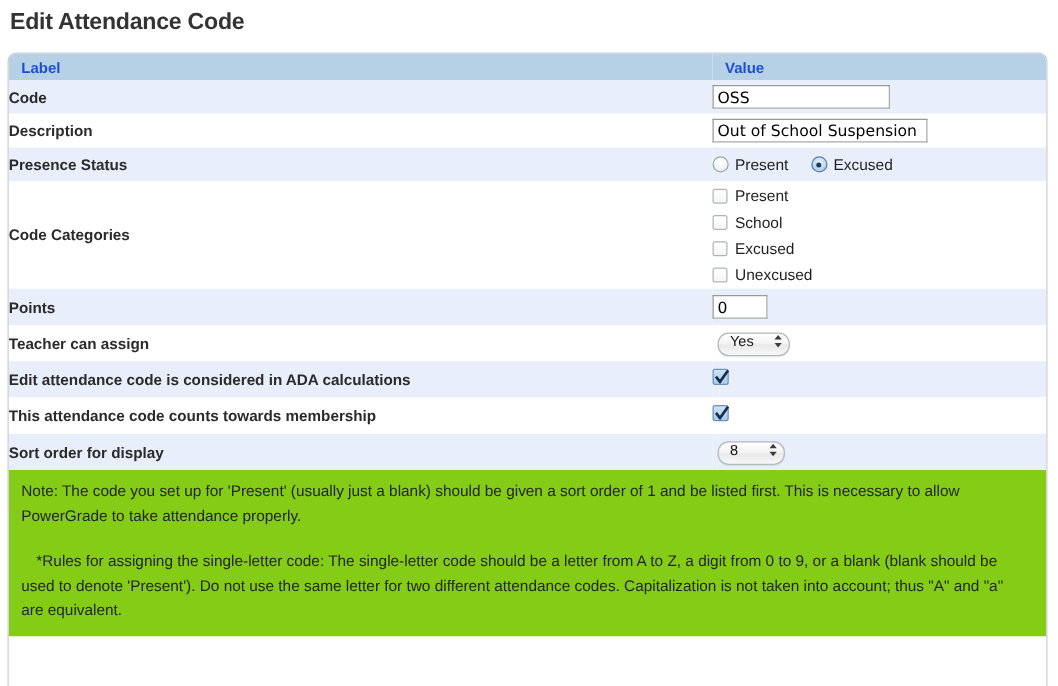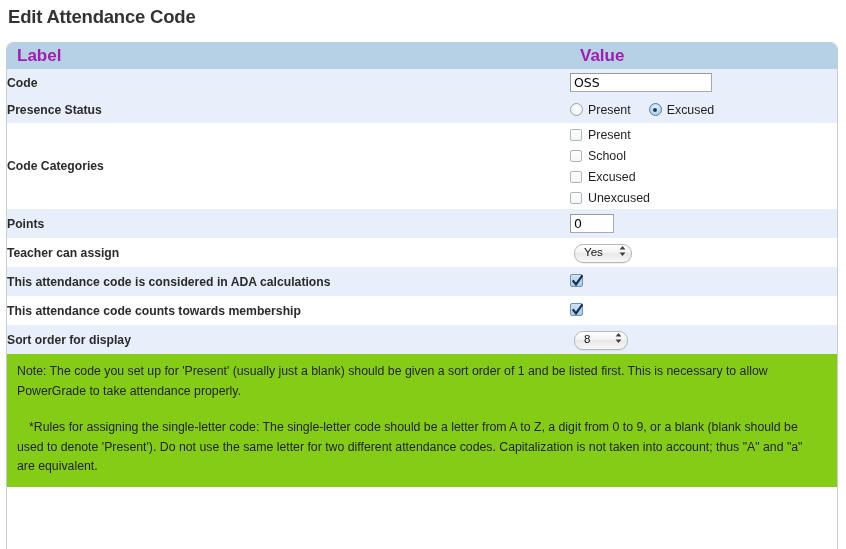--- a/index.html
+++ b/index.html
@@ -56,23 +56,23 @@
   table.form-table th,
   table.form-table td {
     text-align: left;
     vertical-align: middle;
     padding: 0;
   }
 
   
   tr.head-row { background: #b6d1e6; height: 21px; }
   tr.head-row th {
-    font-size: 17px;
+    font-size: 12px;
     font-weight: bold;
-    color: #a21caf;
+    color: #1d4ed8;
     padding: 3px 0 3px 10px;
     height: 21px;
   }
 
   
   tr.alt { background: #e9eefb; }
   tr.plain { background: #ffffff; }
 
   td.lbl {
     font-size: 12.2px;
@@ -231,20 +231,26 @@
       </thead>
       <tbody>
 
         <tr class="alt r-code">
           <td class="lbl">Code</td>
           <td class="val">
             <input class="txt w-code" type="text" value="OSS" style="">
           </td>
         </tr>
 
+        <tr class="plain r-desc">
+          <td class="lbl">Description</td>
+          <td class="val">
+            <input class="txt w-desc" type="text" value="Out of School Suspension" style="">
+          </td>
+        </tr>
 
         <tr class="alt r-presence">
           <td class="lbl">Presence Status</td>
           <td class="val">
             <div class="radio-group">
               <div class="radio-item">
                 <span class="radio"></span>
                 <span class="radio-label">Present</span>
               </div>
               <div class="radio-item">
@@ -295,21 +301,21 @@
                 <svg width="7" height="12" viewBox="0 0 7 12" aria-hidden="true">
                   <polygon points="3.5,1 6.4,4.6 0.6,4.6" fill="#3c3c3c"></polygon>
                   <polygon points="3.5,11 6.4,7.4 0.6,7.4" fill="#3c3c3c"></polygon>
                 </svg>
               </span>
             </span>
           </td>
         </tr>
 
         <tr class="alt r-ada">
-          <td class="lbl">This attendance code is considered in ADA calculations</td>
+          <td class="lbl">Edit attendance code is considered in ADA calculations</td>
           <td class="val">
             <span class="cbox-checked">
               <svg width="13" height="14" viewBox="0 0 13 14" aria-hidden="true">
                 <path d="M2.4 7.1 L5 10.4 L10.8 2.2" stroke="#142c4d" stroke-width="2.1" fill="none" stroke-linecap="square"></path>
               </svg>
             </span>
           </td>
         </tr>
 
         <tr class="plain r-member">

